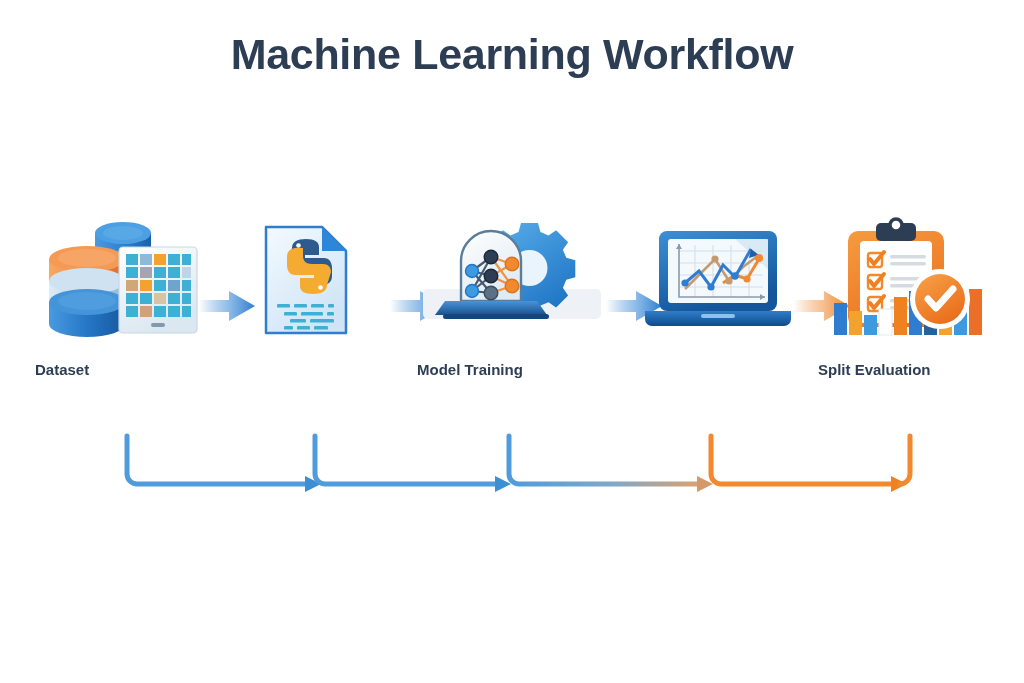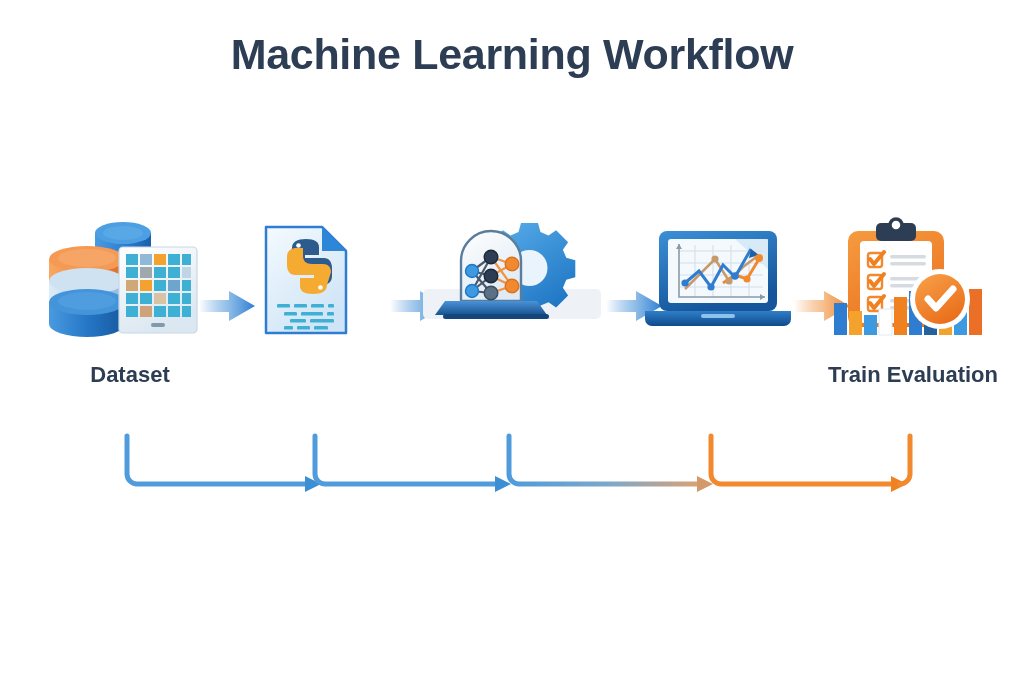--- a/index.html
+++ b/index.html
@@ -41,22 +41,22 @@
   .icon-box {
     position: relative;
     width: 190px;
     height: 130px;
   }
   .stage-label {
     position: absolute;
     top: 145px;
     left: 0;
     width: 190px;
-    text-align: center;
-    font-size: 22px;
+    text-align: left;
+    font-size: 15px;
     font-weight: 700;
     color: #2d3e54;
     line-height: 1.32;
     font-family: "Liberation Sans", sans-serif;
   }
   .conn-arrow {
     position: absolute;
     top: 285px;
     width: 62px;
     height: 42px;
@@ -282,20 +282,21 @@
           <circle cx="95" cy="49" r="6.8" fill="#f2892f" stroke="#d97320" stroke-width="1.4"></circle>
           <circle cx="95" cy="71" r="6.8" fill="#f2892f" stroke="#d97320" stroke-width="1.4"></circle>
         </g>
 
         <g>
           <path d="M28 86 h92 l10 14 h-112 z" fill="url(#lapBaseG)"></path>
           <rect x="26" y="99" width="106" height="5" rx="2.5" fill="#14467d"></rect>
         </g>
       </svg>
     </div>
+    <div class="stage-label">Model Training</div>
   </div>
 
   <div class="conn-arrow" style="left:604px;">
     <svg width="62" height="42" viewBox="0 0 62 42">
       <defs>
           <linearGradient id="cg3" x1="0" y1="0" x2="1" y2="0">
         <stop offset="0%" stop-color="#2e7dd1" stop-opacity="0"></stop>
         <stop offset="45%" stop-color="#4a95da" stop-opacity="0.55"></stop>
         <stop offset="100%" stop-color="#2e7dd1"></stop>
           </linearGradient>
@@ -432,21 +433,21 @@
           <rect x="151" y="74" width="13" height="46" fill="#ec6f28"></rect>
         </g>
 
         <g>
           <circle cx="122" cy="84" r="30" fill="#ffffff"></circle>
           <circle cx="122" cy="84" r="25" fill="url(#badgeG)"></circle>
           <path d="M110 84 l8 9 l17 -19" fill="none" stroke="#ffffff" stroke-width="7" stroke-linecap="round" stroke-linejoin="round"></path>
         </g>
       </svg>
     </div>
-    <div class="stage-label">Train Evaluation</div>
+    <div class="stage-label">Split Evaluation</div>
   </div>
 
   <div class="flow-arrow">
     <svg width="1024" height="110" viewBox="0 0 1024 110">
       <defs>
         <linearGradient id="fb3g" x1="0" y1="0" x2="1" y2="0">
           <stop offset="0%" stop-color="#4f9bdc"></stop>
             <stop offset="55%" stop-color="#7fa8c9"></stop>
           <stop offset="100%" stop-color="#d8a273"></stop>
         </linearGradient>

